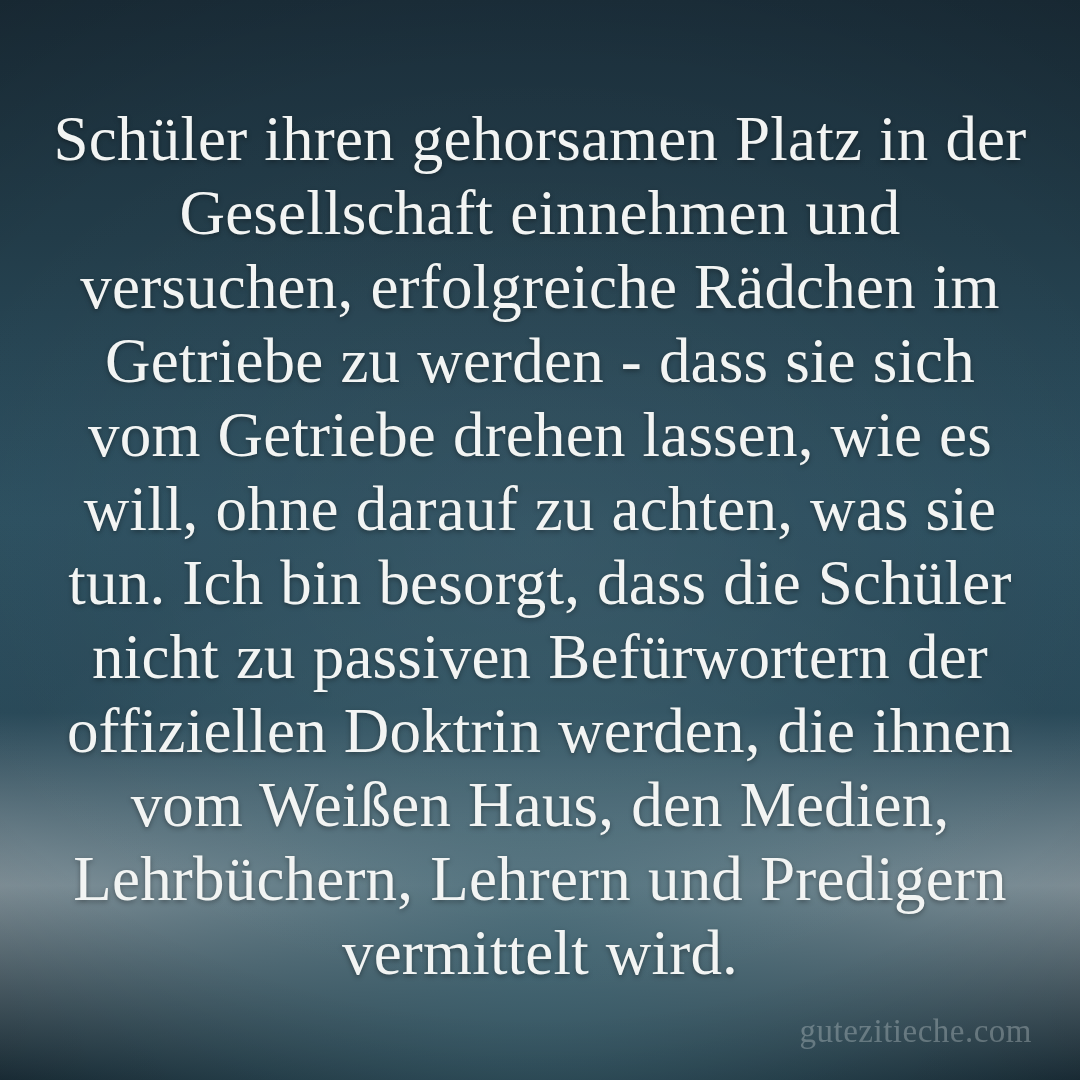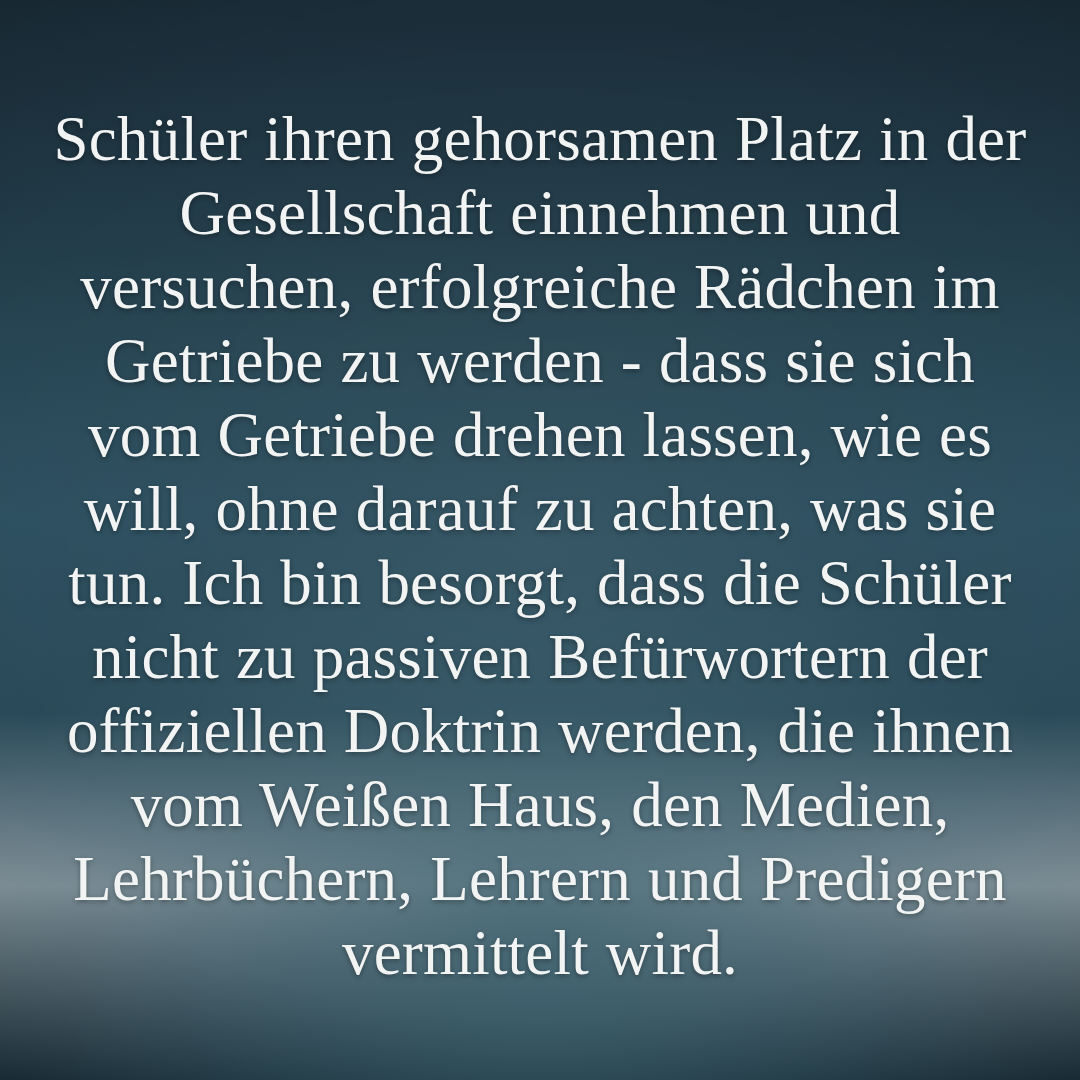--- a/index.html
+++ b/index.html
@@ -61,14 +61,15 @@
     font-family: "Liberation Serif", "DejaVu Serif", serif;
   }
 </style>
 </head>
 <body>
 
 <div id="quote-card">
 
   <div class="quote-text" style="top: 102px;">Schüler ihren gehorsamen Platz in der Gesellschaft einnehmen und versuchen, erfolgreiche Rädchen im Getriebe zu werden - dass sie sich vom Getriebe drehen lassen, wie es will, ohne darauf zu achten, was sie tun. Ich bin besorgt, dass die Schüler nicht zu passiven Befürwortern der offiziellen Doktrin werden, die ihnen vom Weißen Haus, den Medien, Lehrbüchern, Lehrern und Predigern vermittelt wird.</div>
 
+  <div class="watermark">gutezitieche.com</div>
 
 </div>
 
 </body></html>

